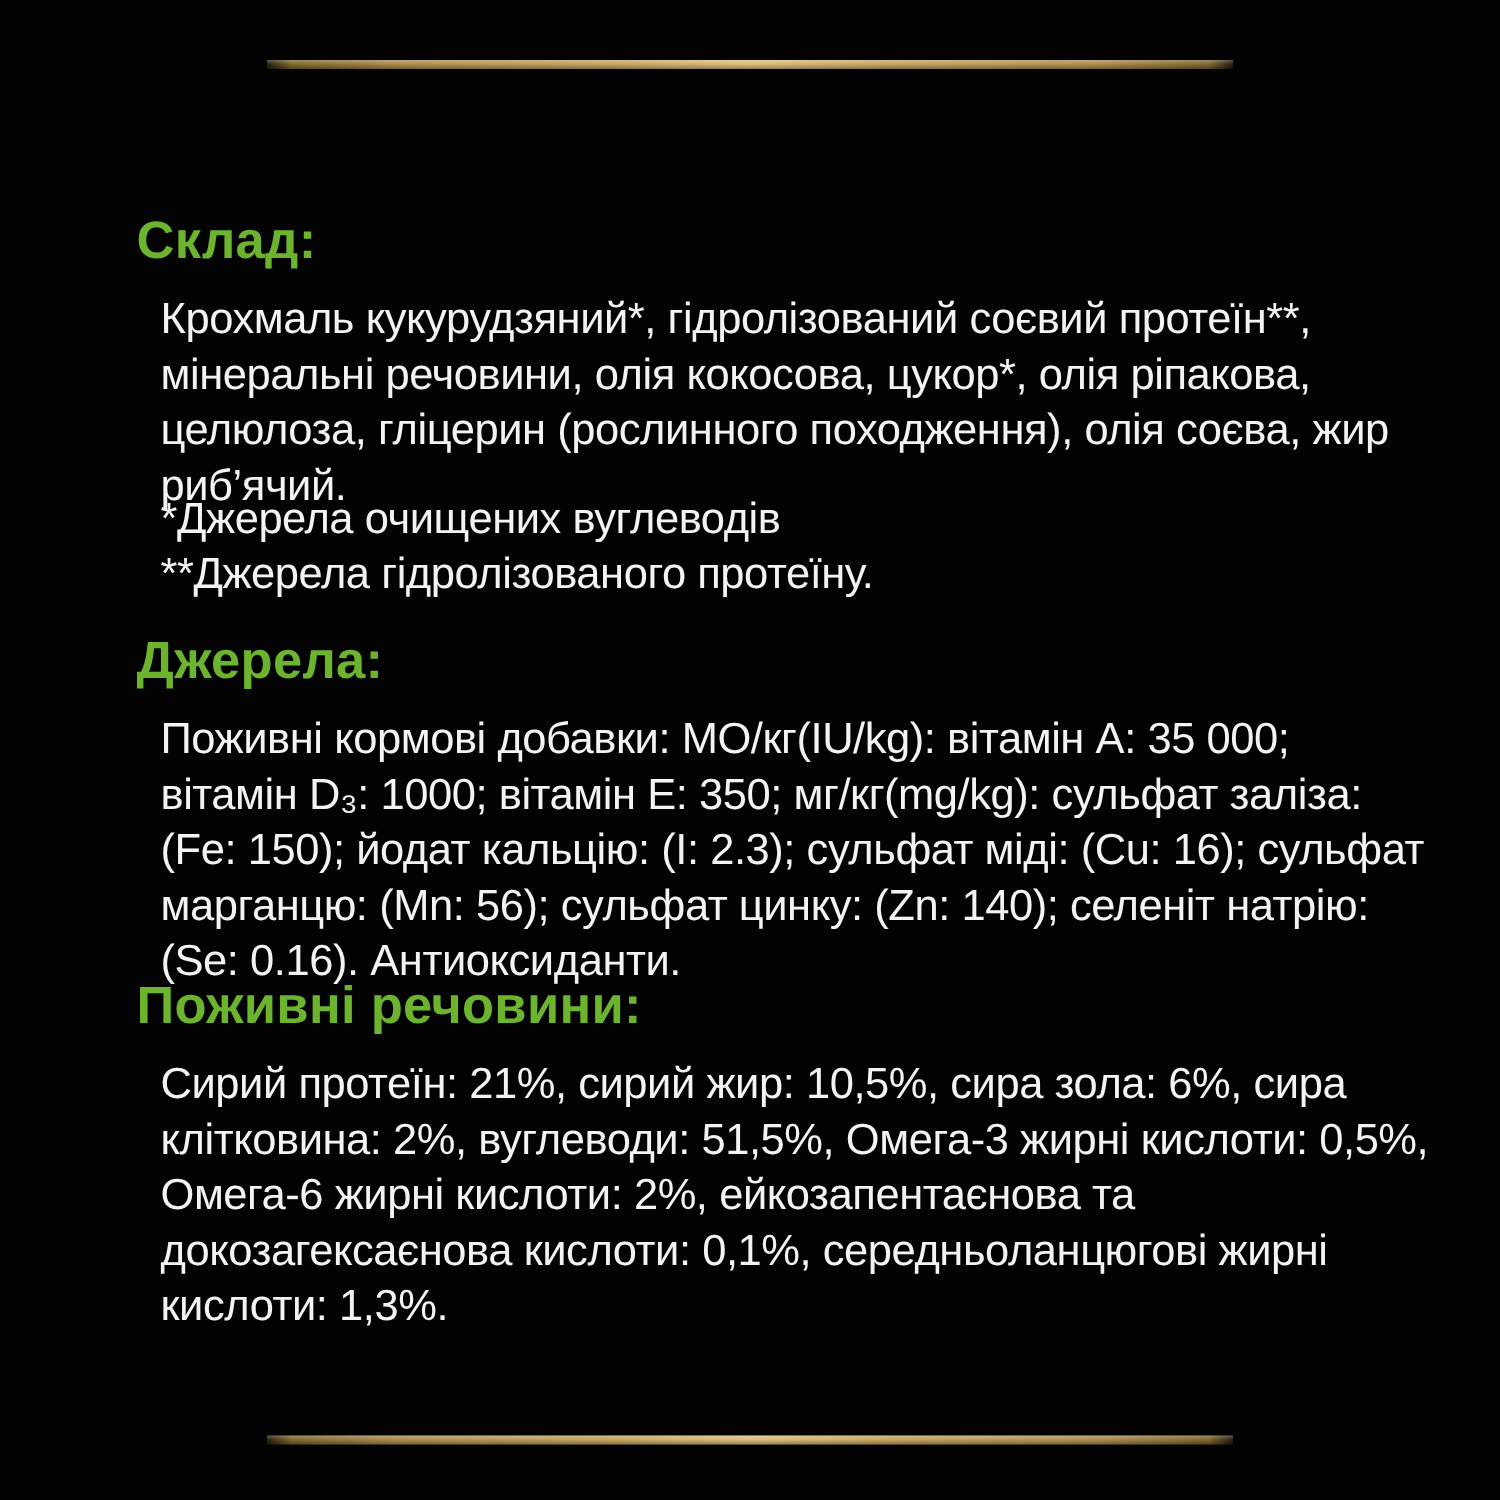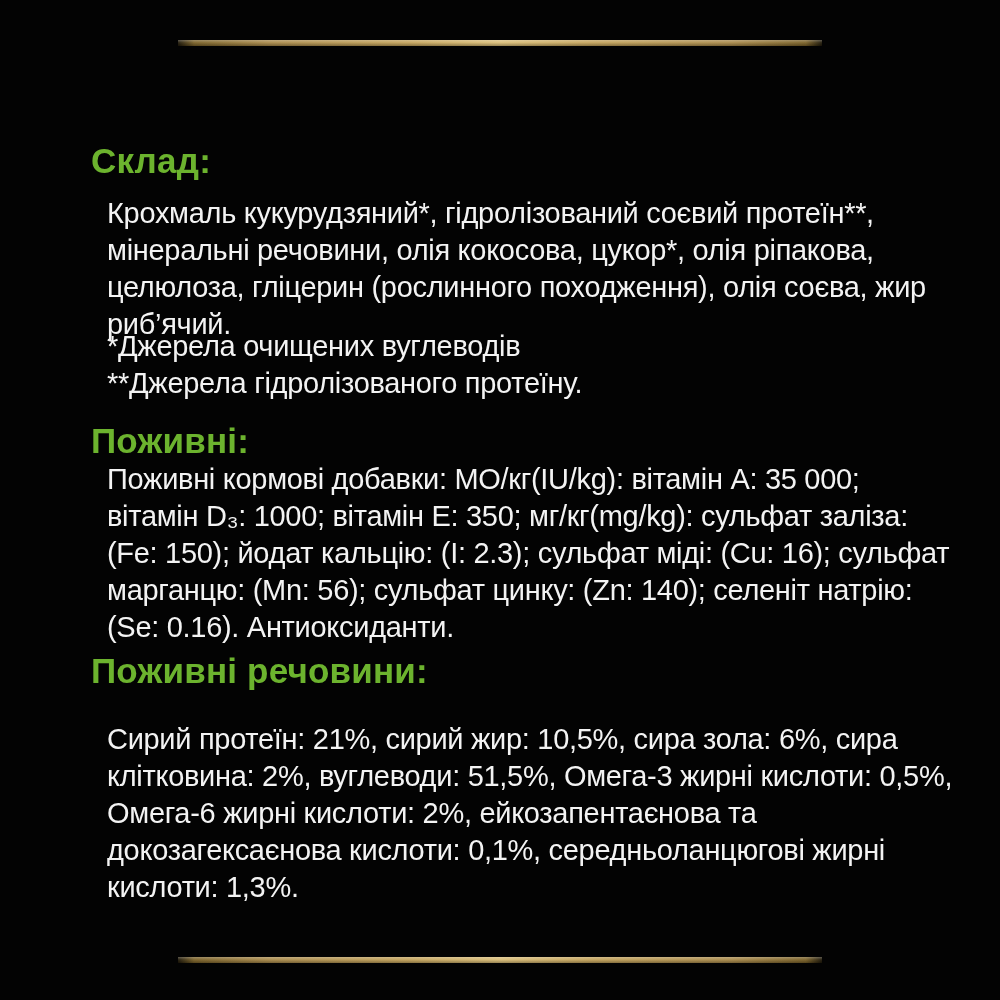--- a/index.html
+++ b/index.html
@@ -46,43 +46,43 @@
     line-height: 37px;
     font-weight: normal;
     letter-spacing: -0.3px;
     color: #f3f3f3;
     white-space: pre;
   }
   .h-composition { top: 141px; }
   .p-composition { top: 179px; }
   .p-footnotes   { top: 312px; }
   .h-additives   { top: 421px; }
-  .p-additives   { top: 445px; }
+  .p-additives   { top: 459px; }
   .h-nutrients   { top: 651px; }
-  .p-nutrients   { top: 705px; }
+  .p-nutrients   { top: 689px; }
 </style>
 </head>
 <body>
 
 <div class="page">
 
   <div class="gold-bar top"></div>
 
   <section>
     <h2 class="heading h-composition">Склад:</h2>
     <p class="body-text p-composition">Крохмаль кукурудзяний*, гідролізований соєвий протеїн**,
 мінеральні речовини, олія кокосова, цукор*, олія ріпакова,
 целюлоза, гліцерин (рослинного походження), олія соєва, жир
 риб’ячий.</p>
     <p class="body-text p-footnotes">*Джерела очищених вуглеводів
 **Джерела гідролізованого протеїну.</p>
   </section>
 
   <section>
-    <h2 class="heading h-additives">Поживні:</h2>
+    <h2 class="heading h-additives">Джерела:</h2>
     <p class="body-text p-additives">Поживні кормові добавки: МО/кг(IU/kg): вітамін A: 35 000;
 вітамін D₃: 1000; вітамін E: 350; мг/кг(mg/kg): сульфат заліза:
 (Fe: 150); йодат кальцію: (I: 2.3); сульфат міді: (Cu: 16); сульфат
 марганцю: (Mn: 56); сульфат цинку: (Zn: 140); селеніт натрію:
 (Se: 0.16). Антиоксиданти.</p>
   </section>
 
   <section>
     <h2 class="heading h-nutrients">Поживні речовини:</h2>
     <p class="body-text p-nutrients">Сирий протеїн: 21%, сирий жир: 10,5%, сира зола: 6%, сира

